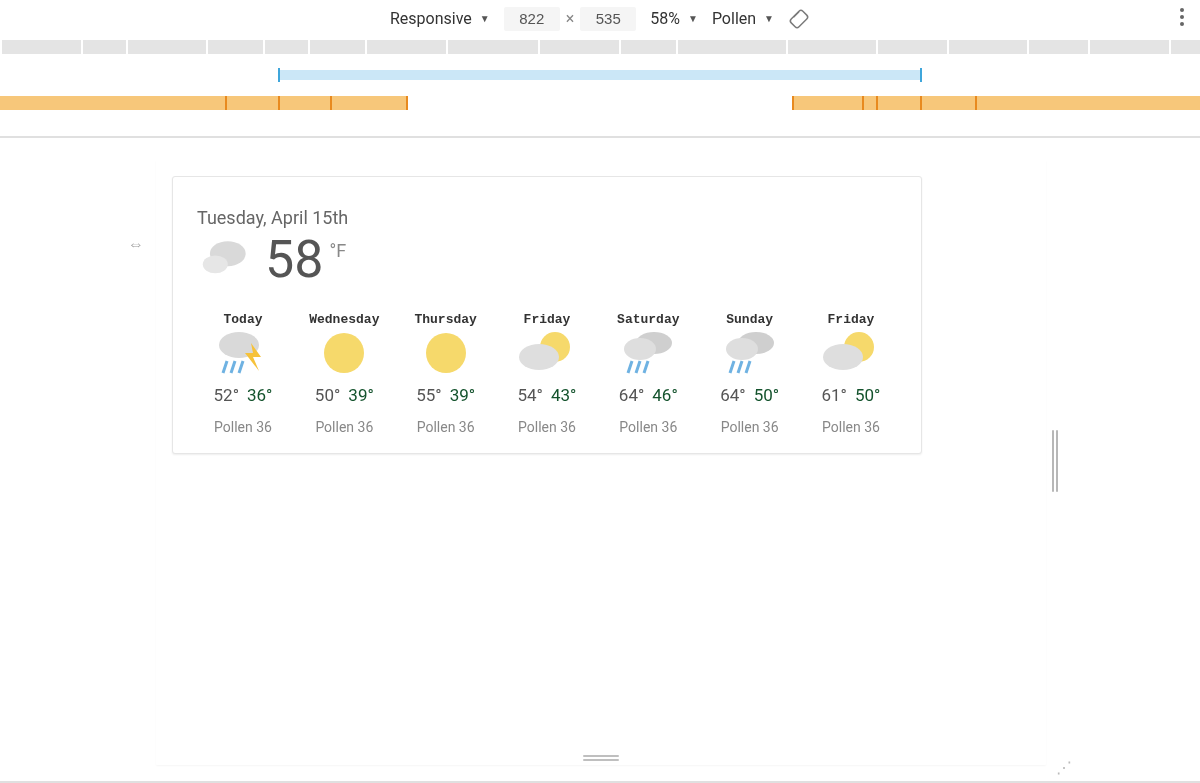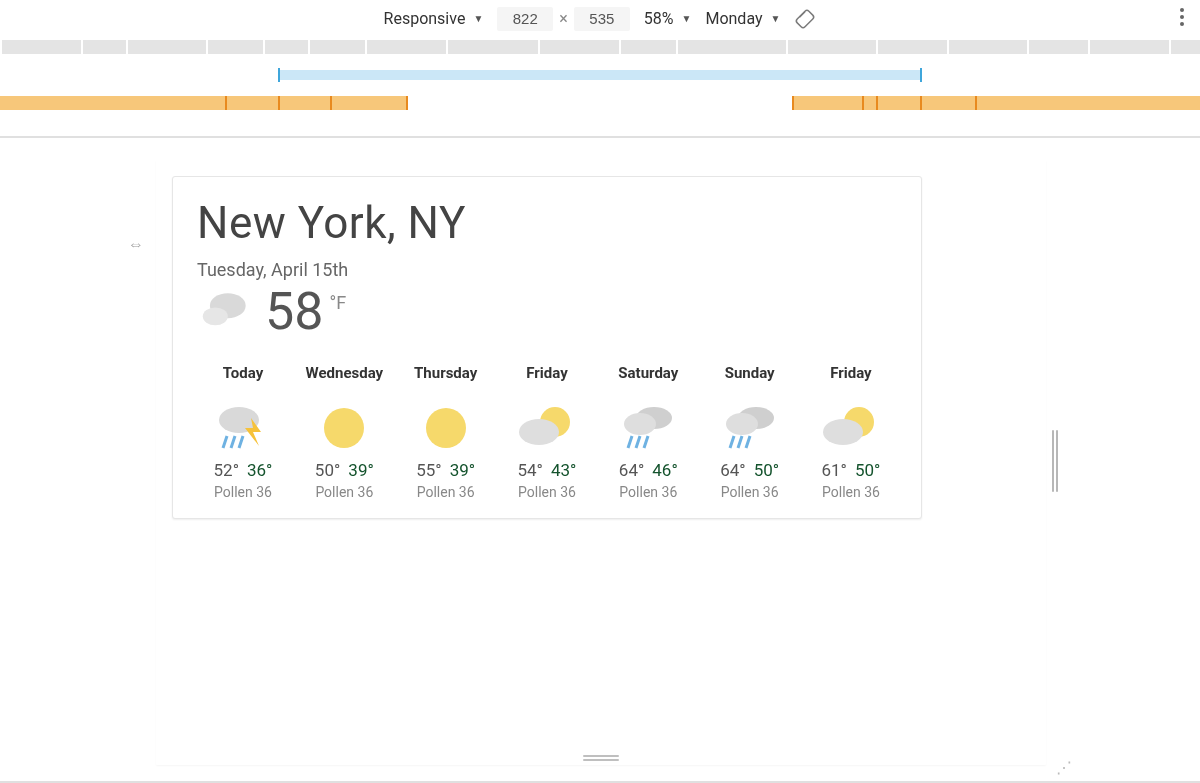--- a/index.html
+++ b/index.html
@@ -41,26 +41,26 @@
   .big-icon { width:58px; height:50px; }
   .temp-wrap { display:flex; align-items:flex-start; }
   .temp { font-size:52px; font-weight:400; color:#555; line-height:1;}
   .unit { font-size:18px; color:#888; margin:6px 0 0 6px;}
   .stats { margin-left:110px; margin-top:4px; font-size:17px; color:#666; line-height:1.4;}
   .stats .lbl { color:#888; }
   .stats .val { color:#555; }
   
   .forecast { display:flex; justify-content:space-between; margin-top:26px; }
   .day { width:92px; text-align:center;}
-  .day-name { font-size:15px; font-weight:700; color:#333; margin-bottom:20px;}
+  .day-name { font-size:13px; font-weight:700; color:#333; margin-bottom:0;font-family:Liberation Mono, monospace;}
   .day-icon { height:52px; display:flex; align-items:center; justify-content:center;}
   .temps { margin-top:6px; font-size:17px;}
   .temps .hi { color:#555; }
   .temps .lo { color:#14532d; margin-left:8px;margin-top:8px;}
-  .pollen { font-size:14px; color:#888; margin-top:4px;}
+  .pollen { font-size:14px; color:#888; margin-top:14px;}
   
   svg { display:block; }
 </style>
 </head>
 <body>
 
 <div class="toolbar">
   <div class="group">
     <span>Responsive</span>
     <span class="tri">▼</span>
@@ -68,21 +68,21 @@
   <div class="group">
     <input value="822" style="">
     <span class="times">×</span>
     <input value="535" style="">
   </div>
   <div class="group">
     <span>58%</span>
     <span class="tri">▼</span>
   </div>
   <div class="group">
-    <span>Monday</span>
+    <span>Pollen</span>
     <span class="tri">▼</span>
   </div>
   <div class="group rotate-icon">
     <svg width="22" height="22" viewBox="0 0 24 24" fill="none" stroke="#7a7a7a" stroke-width="1.6">
       <rect x="6" y="3" width="12" height="18" rx="3" transform="rotate(45 12 12)"></rect>
       <line x1="6" y1="10" x2="12" y2="4"></line>
     </svg>
   </div>
   <div class="more-icon">
     <span></span>
@@ -128,21 +128,20 @@
       <div class="tick" style="left: 876px;"></div>
       <div class="tick" style="left: 920px;"></div>
       <div class="tick" style="left: 975px;"></div>
     </div>
 </div>
 
 <div class="resize-left">⇔</div>
 
 <div class="device">
   <div class="card">
-    <div class="city">New York, NY</div>
     <div class="date">Tuesday, April 15th</div>
 
     <div class="current-row">
       <div class="current-left">
         <span class="big-icon">
           <svg width="58" height="50" viewBox="0 0 64 56">
             <ellipse cx="34" cy="22" rx="20" ry="14" fill="#d9d9d9"></ellipse>
             <ellipse cx="20" cy="34" rx="14" ry="10" fill="#e6e6e6"></ellipse>
           </svg>
         </span>

